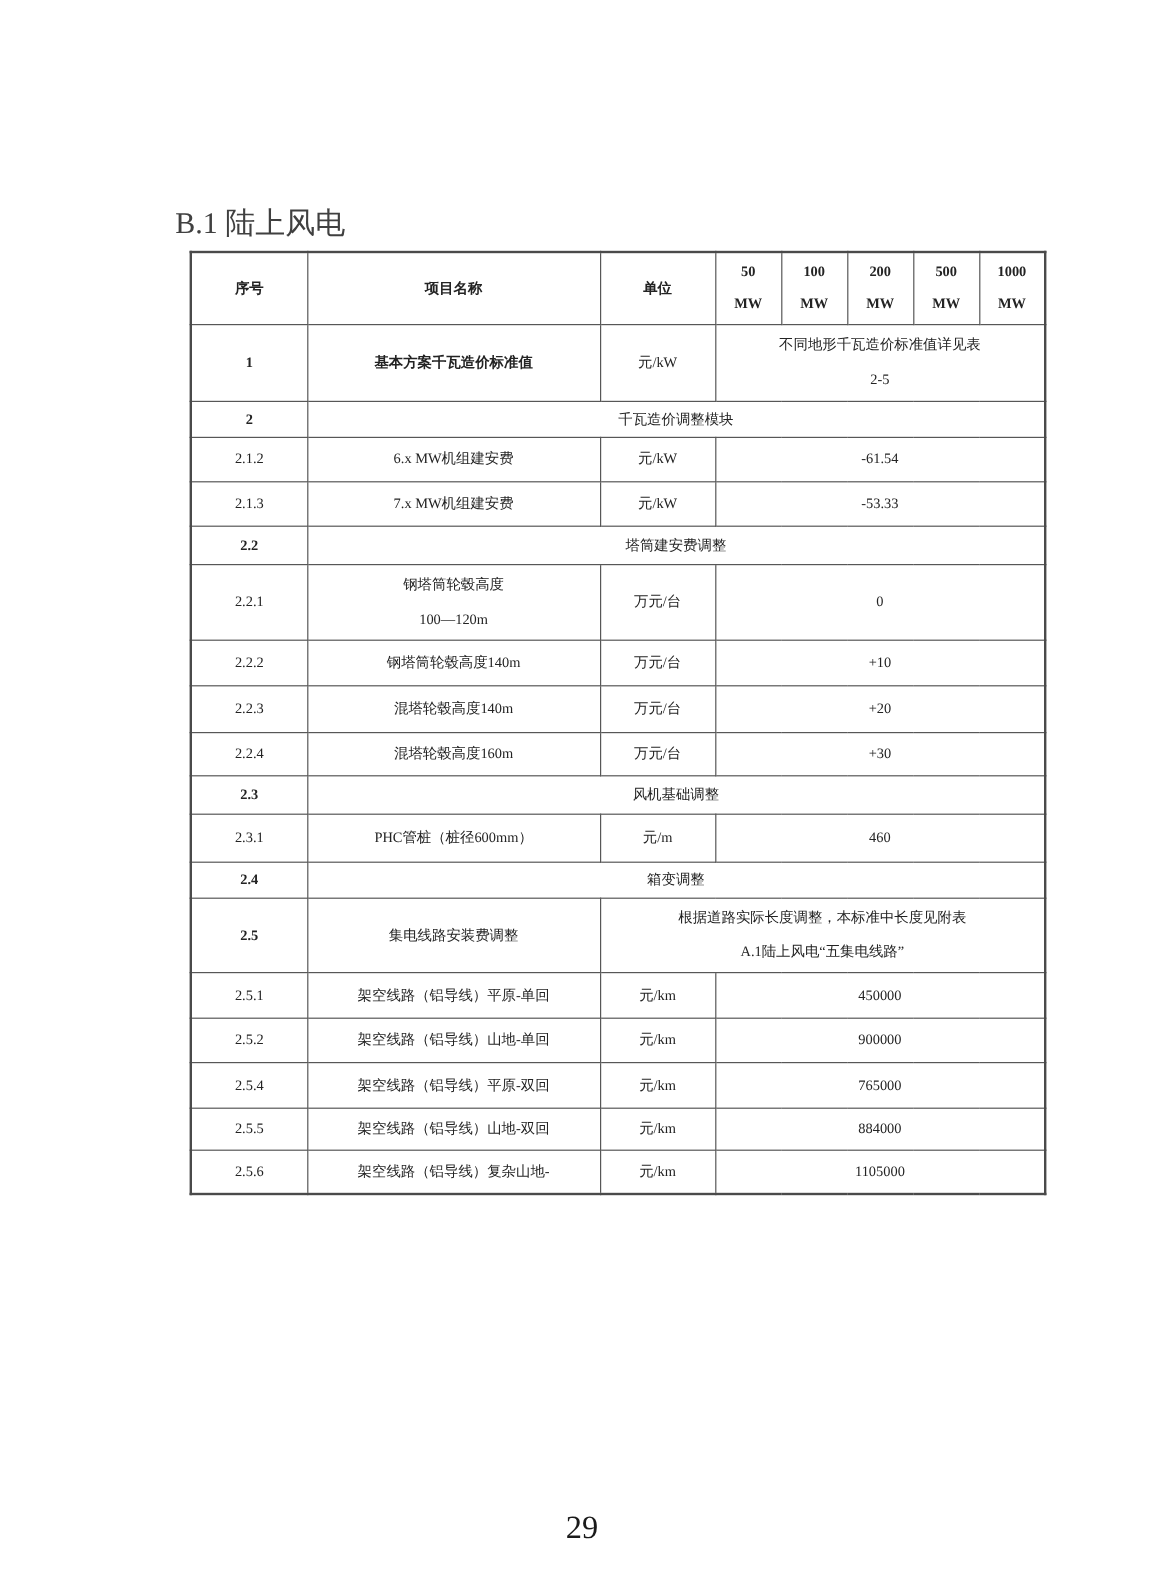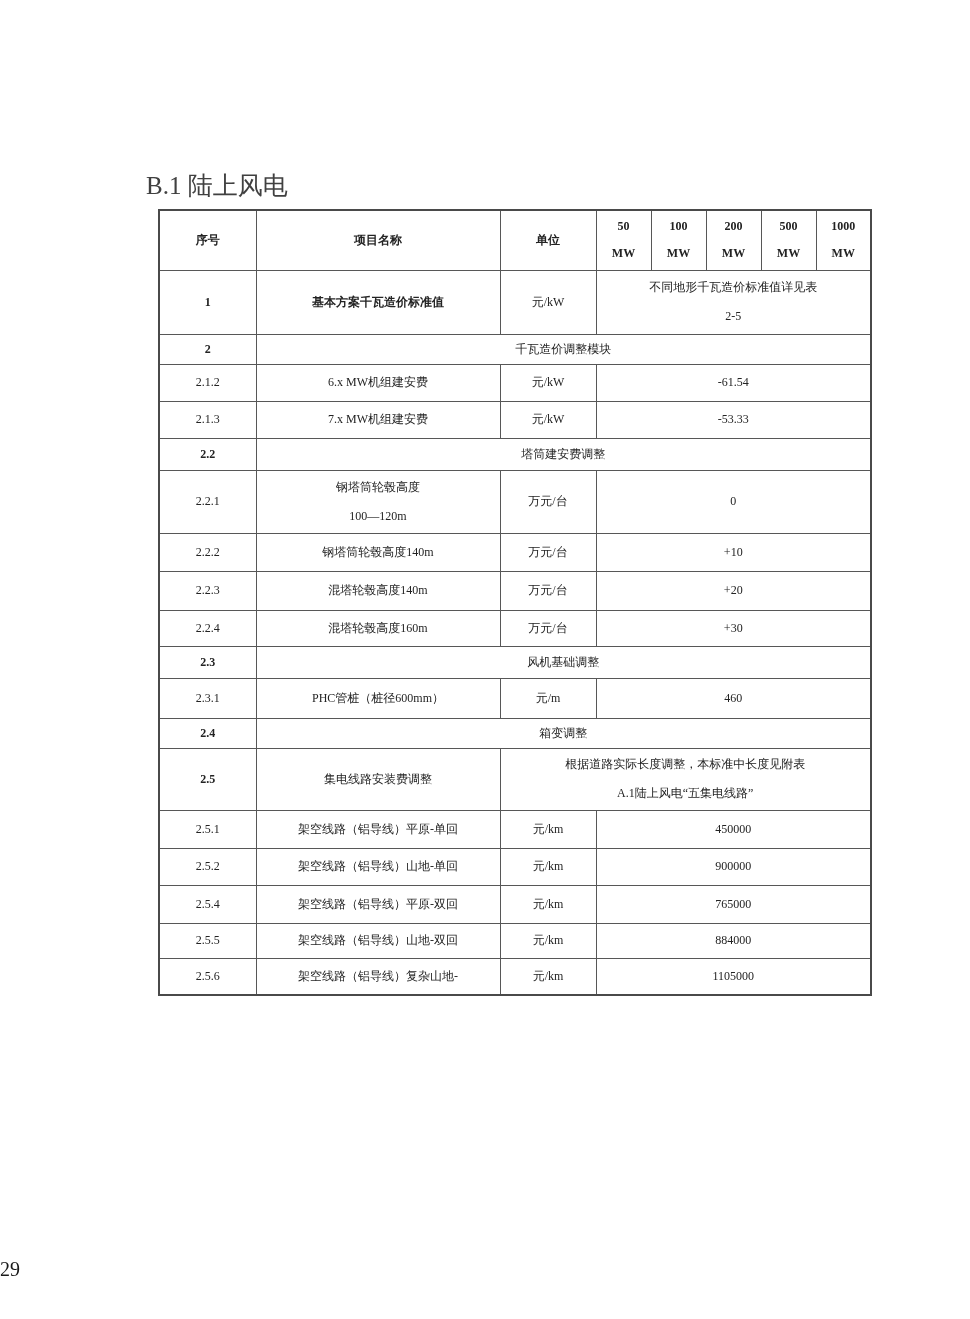--- a/index.html
+++ b/index.html
@@ -39,21 +39,21 @@
   }
   .hdr td{font-weight:bold;}
   td.bold{font-weight:bold;}
   td.sec{
     text-align:left;padding-left:11px;font-weight:normal;
   }
   .ln{display:block;line-height:29px;}
   .hdr .ln{line-height:27px;}
   .page-number{
     position:absolute;left:0;right:0;top:1258px;
-    text-align:left;font-size:20px;color:#1a1a1a;
+    text-align:center;font-size:27px;color:#1a1a1a;
   }
 </style>
 </head>
 <body>
 
 <div class="page">
 
   <div class="section-heading">B.1 陆上风电</div>
 
   <table class="cost-table">

